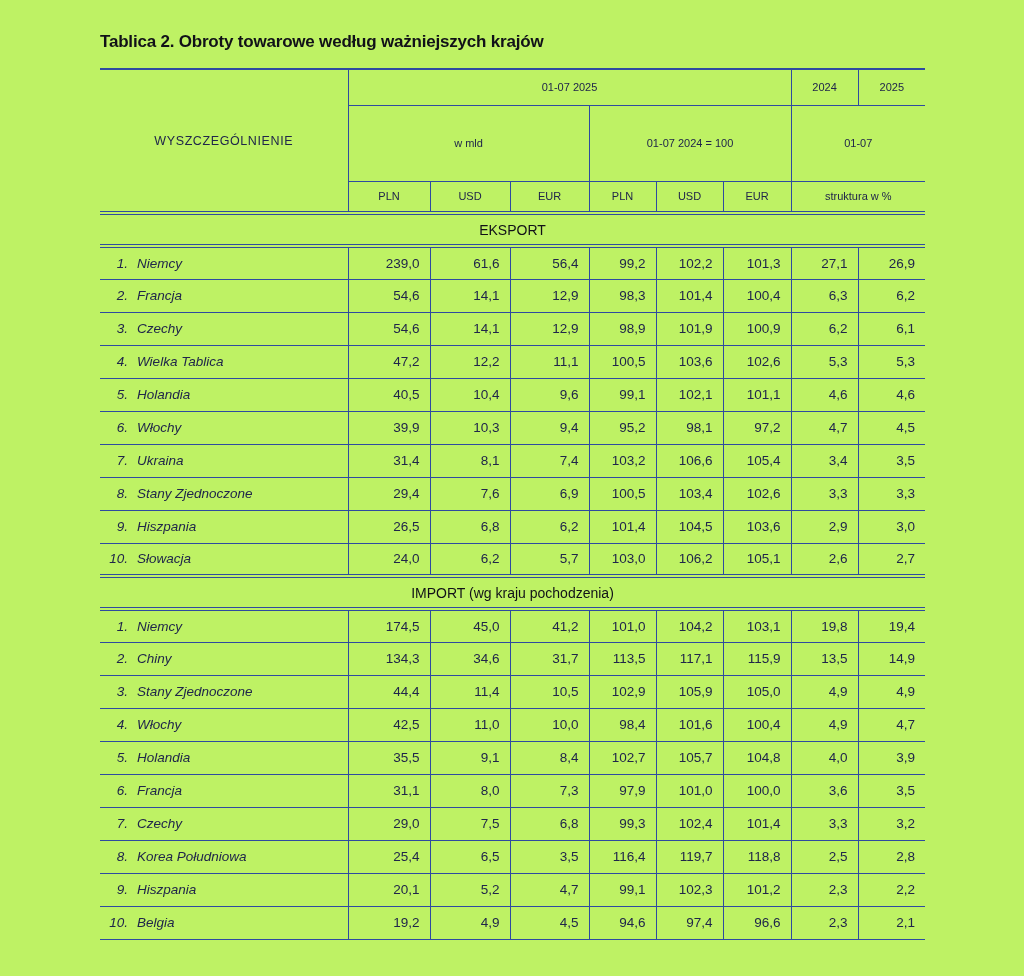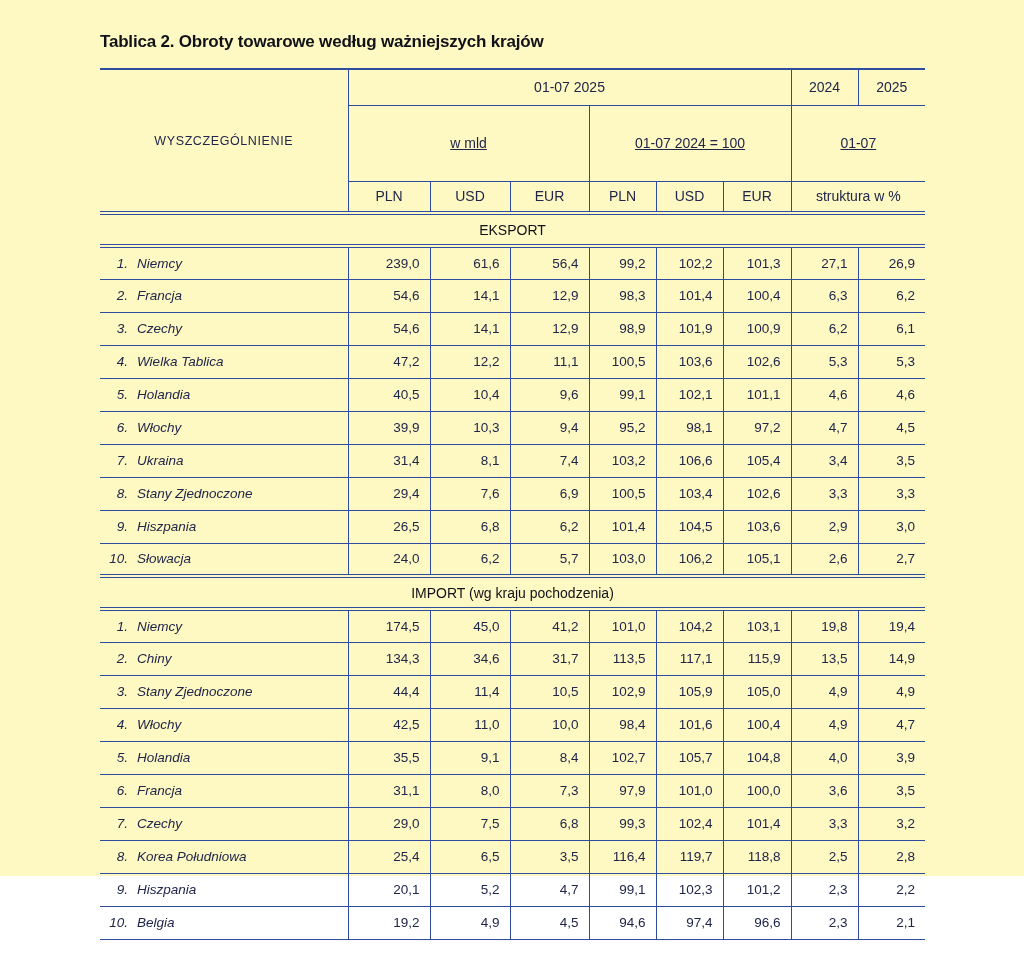--- a/index.html
+++ b/index.html
@@ -7,42 +7,42 @@
     --txt:#20264a;
     --black:#111118;
   }
   *{box-sizing:border-box;margin:0;padding:0;}
   html,body{width:1024px;height:976px;background:#ffffff;overflow:hidden;}
   body{
     font-family:"Liberation Sans","DejaVu Sans",sans-serif;
     color:var(--txt);
     -webkit-font-smoothing:antialiased;
   }
-  .page{position:relative;width:1024px;height:876px;background:#fef9c3;}
+  .page{position:relative;width:1024px;height:976px;background:#bef264;}
   .title{
     position:absolute;left:100px;top:32px;width:860px;
     font-size:17px;font-weight:700;color:var(--black);
     letter-spacing:-0.2px;
   }
   .ttable{
     position:absolute;left:100px;top:68px;width:825px;
     border-collapse:collapse;table-layout:fixed;
     font-size:13.5px;color:var(--txt);
   }
   .ttable th,.ttable td{
     font-weight:500;
     vertical-align:middle;
     white-space:nowrap;
     overflow:hidden;
   }
   
   thead tr.hA th{height:36px;border-top:2.5px solid var(--line);}
-  thead tr.hB th{height:76px;text-decoration:underline;}
+  thead tr.hB th{height:76px;}
   thead tr.hC th{height:32px;}
-  thead th{text-align:center;font-size:14px;font-weight:500;}
+  thead th{text-align:center;font-size:11px;font-weight:500;}
   th.label-col{
     font-size:12.5px;letter-spacing:0.6px;
     font-weight:500;
   }
   .bl{border-left:1.5px solid var(--line);}
   .bb{border-bottom:1.5px solid var(--line);}
   
   tr.band-row td{
     height:33px;text-align:center;
     font-weight:400;color:var(--black);font-size:14px;

